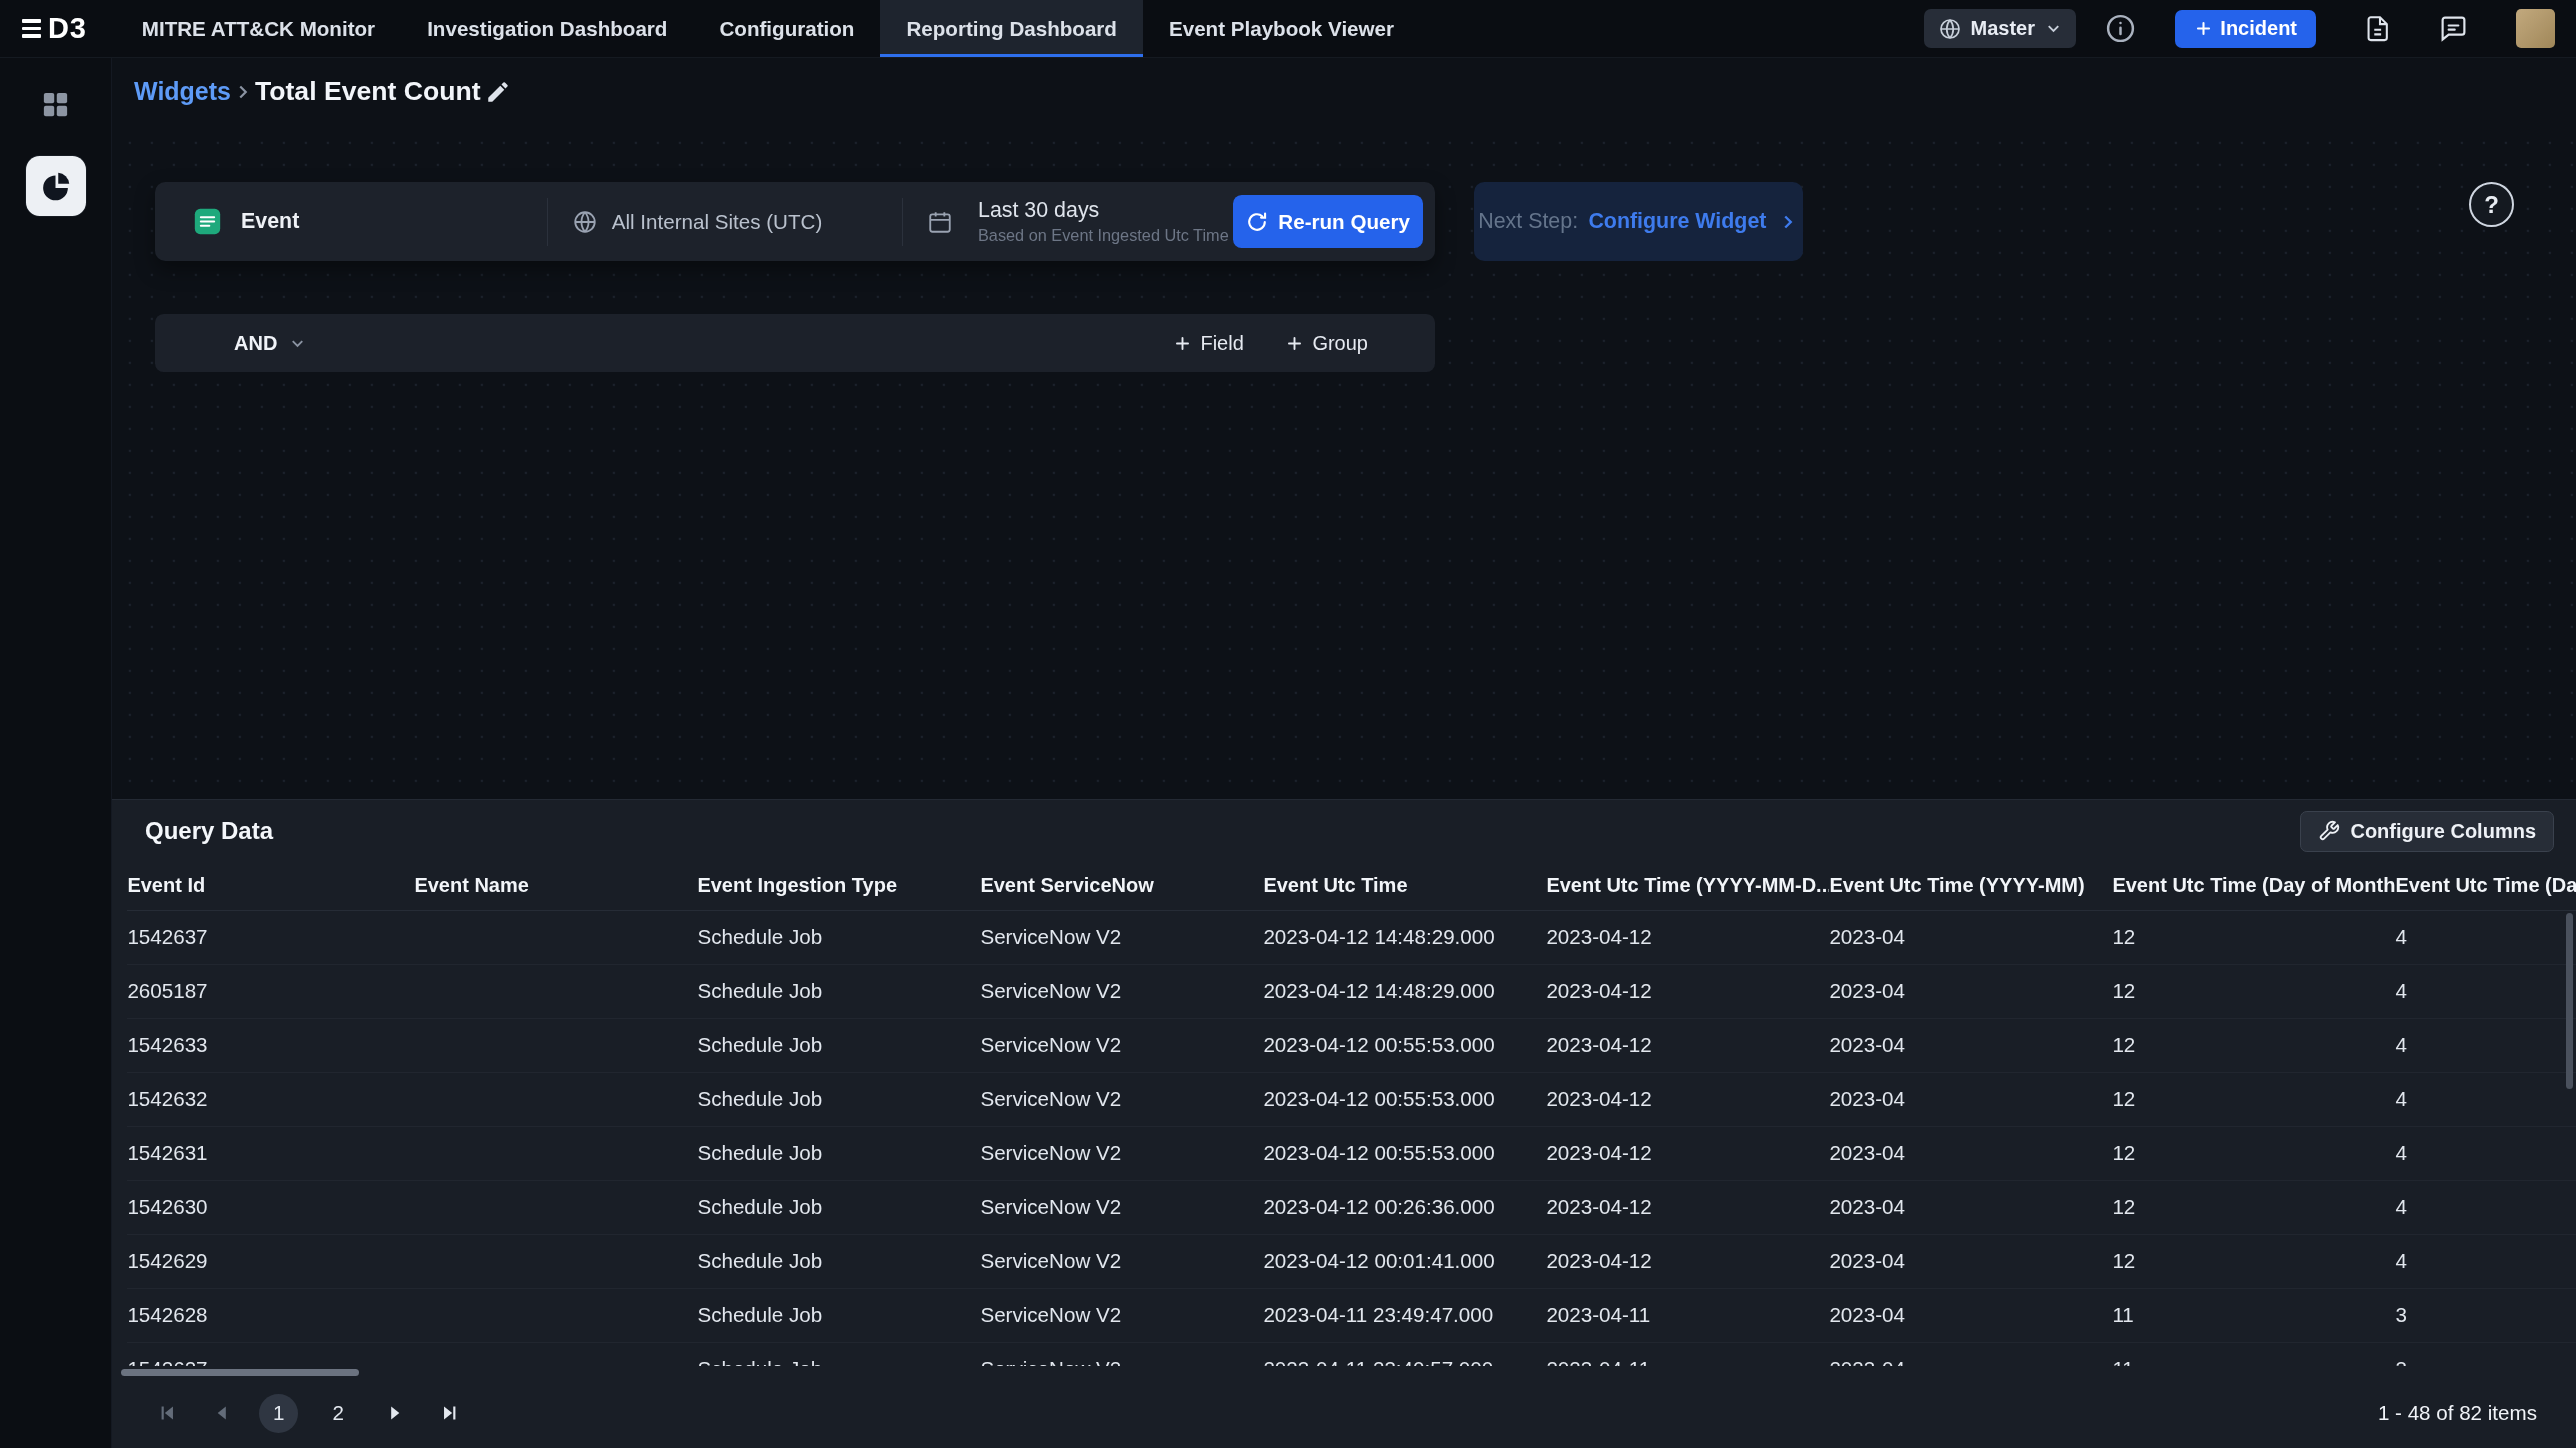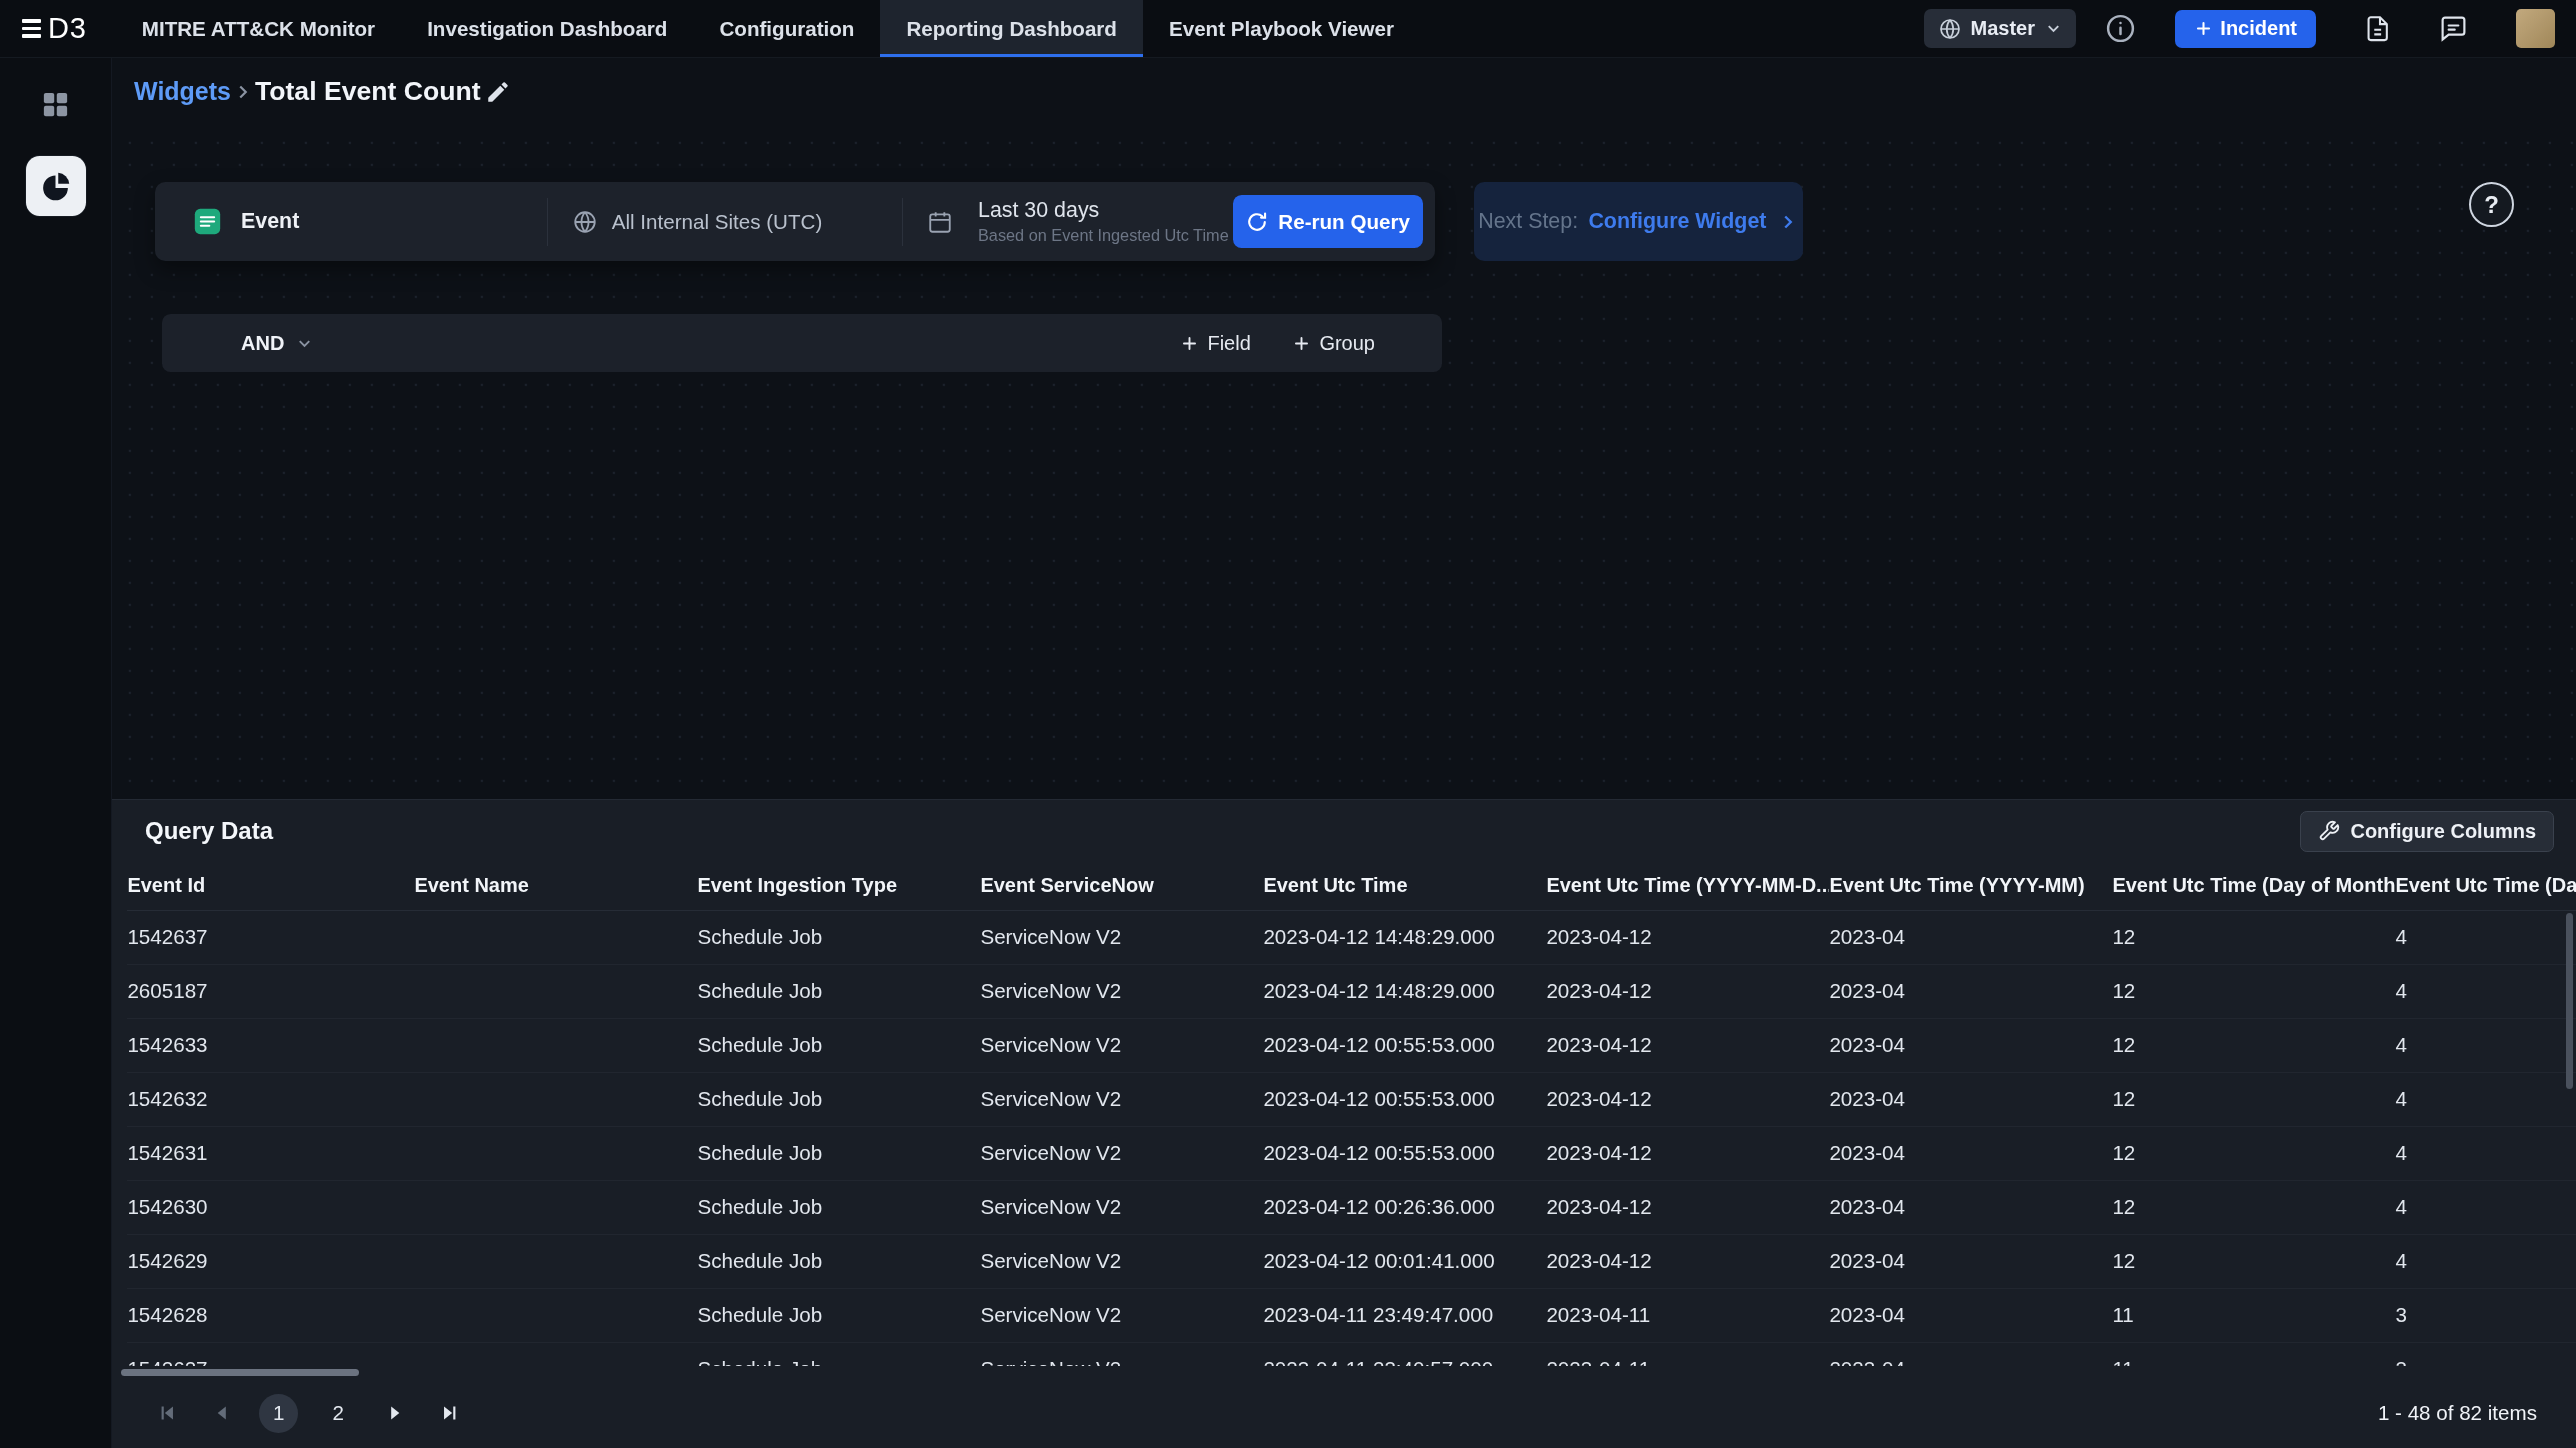--- a/index.html
+++ b/index.html
@@ -5,21 +5,21 @@
   *{margin:0;padding:0;box-sizing:border-box}
   html,body{width:2576px;height:1449px;overflow:hidden;background:#0c0f14;
     font-family:"Liberation Sans",sans-serif;color:#e6eaf1}
   svg{display:block;flex:none}
 
   
   .topnav{height:58px;background:#0a0d12;display:flex;align-items:stretch;border-bottom:0.9px solid #151a21}
   .logo{display:flex;align-items:center;gap:6.9px;padding:0 29px 0 22px;cursor:pointer}
   .logo-bars{display:flex;flex-direction:column;gap:4.3px}
   .logo-bars i{display:block;width:19px;height:3.4px;background:#fff;border-radius:0.9px}
-  .logo-text{font-size:29px;font-weight:400;letter-spacing:0.9px;color:#fff}
+  .logo-text{font-size:29px;font-weight:700;letter-spacing:0.9px;color:#fff}
   .nav-items{display:flex;align-items:stretch}
   .nav-item{display:flex;align-items:center;padding:0 26px;font-size:20.6px;font-weight:600;color:#dce1e9;position:relative;cursor:pointer;white-space:nowrap}
   .nav-item.active{background:#1e242e}
   .nav-item.active::after{content:"";position:absolute;left:0;right:0;bottom:0;height:3.4px;background:#2e6fed}
   .nav-right{margin-left:auto;display:flex;align-items:center;padding-right:20.6px}
   .master-pill{height:39px;background:#272d38;border-radius:6.9px;display:flex;align-items:center;gap:8.6px;padding:0 13.7px;font-size:20px;font-weight:600;color:#e8ecf3;cursor:pointer}
   .info-btn{margin-left:27.4px;color:#aab2bf;cursor:pointer}
   .incident-btn{height:38px;background:#2563eb;border-radius:6.9px;display:flex;align-items:center;gap:7.7px;padding:0 19px;font-size:20px;font-weight:600;color:#fff;margin-left:38px;cursor:pointer}
   .top-icon{margin-left:48px;color:#dfe4ec;cursor:pointer}
   .avatar{width:39px;height:39px;border-radius:5.1px;margin-left:48px;background:linear-gradient(135deg,#c2a97e 0%,#a08759 100%);cursor:pointer}
@@ -49,21 +49,21 @@
   .seg-time{flex:1;padding-left:24px;gap:25px;color:#9aa3b2}
   .time-lines{display:flex;flex-direction:column;gap:3.4px}
   .time-main{font-size:21.4px;color:#dfe4ec}
   .time-sub{font-size:16.3px;color:#6d7686}
   .rerun-btn{width:190px;height:53px;margin-right:12px;background:#2563eb;border-radius:8.6px;display:flex;align-items:center;justify-content:center;gap:10.3px;color:#fff;font-size:20.6px;font-weight:600;cursor:pointer}
   .next-step{position:absolute;left:1362px;top:57px;width:329px;height:79px;background:#15233d;border-radius:10.3px;display:flex;align-items:center;justify-content:center;gap:10.3px;font-size:21.4px;cursor:pointer}
   .ns-prefix{color:#64748b}
   .ns-action{color:#3e7bed;font-weight:700}
   .ns-chevron{color:#3e7bed}
   .help-circle{position:absolute;right:62px;top:57px;width:45px;height:45px;border:2.6px solid #cfd6e0;border-radius:50%;display:flex;align-items:center;justify-content:center;font-size:24px;font-weight:700;color:#e8ecf2;background:#141920;cursor:pointer}
-  .filter-bar{position:absolute;left:50px;top:189px;width:1280px;height:58px;background:#1c212a;border-radius:8.6px;display:flex;align-items:center}
+  .filter-bar{position:absolute;left:43px;top:189px;width:1280px;height:58px;background:#1c212a;border-radius:8.6px;display:flex;align-items:center}
   .and-group{display:flex;align-items:center;gap:10.3px;padding-left:79px;font-size:20px;font-weight:700;color:#f0f3f8;cursor:pointer}
   .and-caret{color:#8a93a2}
   .add-group{margin-left:auto;display:flex;align-items:center;gap:41px;padding-right:67px}
   .add-btn{display:flex;align-items:center;gap:8.6px;font-size:20px;color:#e6eaf1;cursor:pointer}
 
   
   .query-data{height:649px;background:#191e26;border-top:0.9px solid #242a34;position:relative;display:flex;flex-direction:column}
   .qd-header{height:62px;display:flex;align-items:center;padding:0 22px 0 33px}
   .qd-title{font-size:24px;font-weight:700;color:#f4f7fb}
   .cc-btn{margin-left:auto;height:41px;background:#272d37;border:0.9px solid #3a414d;border-radius:6.9px;display:flex;align-items:center;gap:10.3px;padding:0 17px;font-size:20px;font-weight:600;color:#eef1f6;cursor:pointer}

